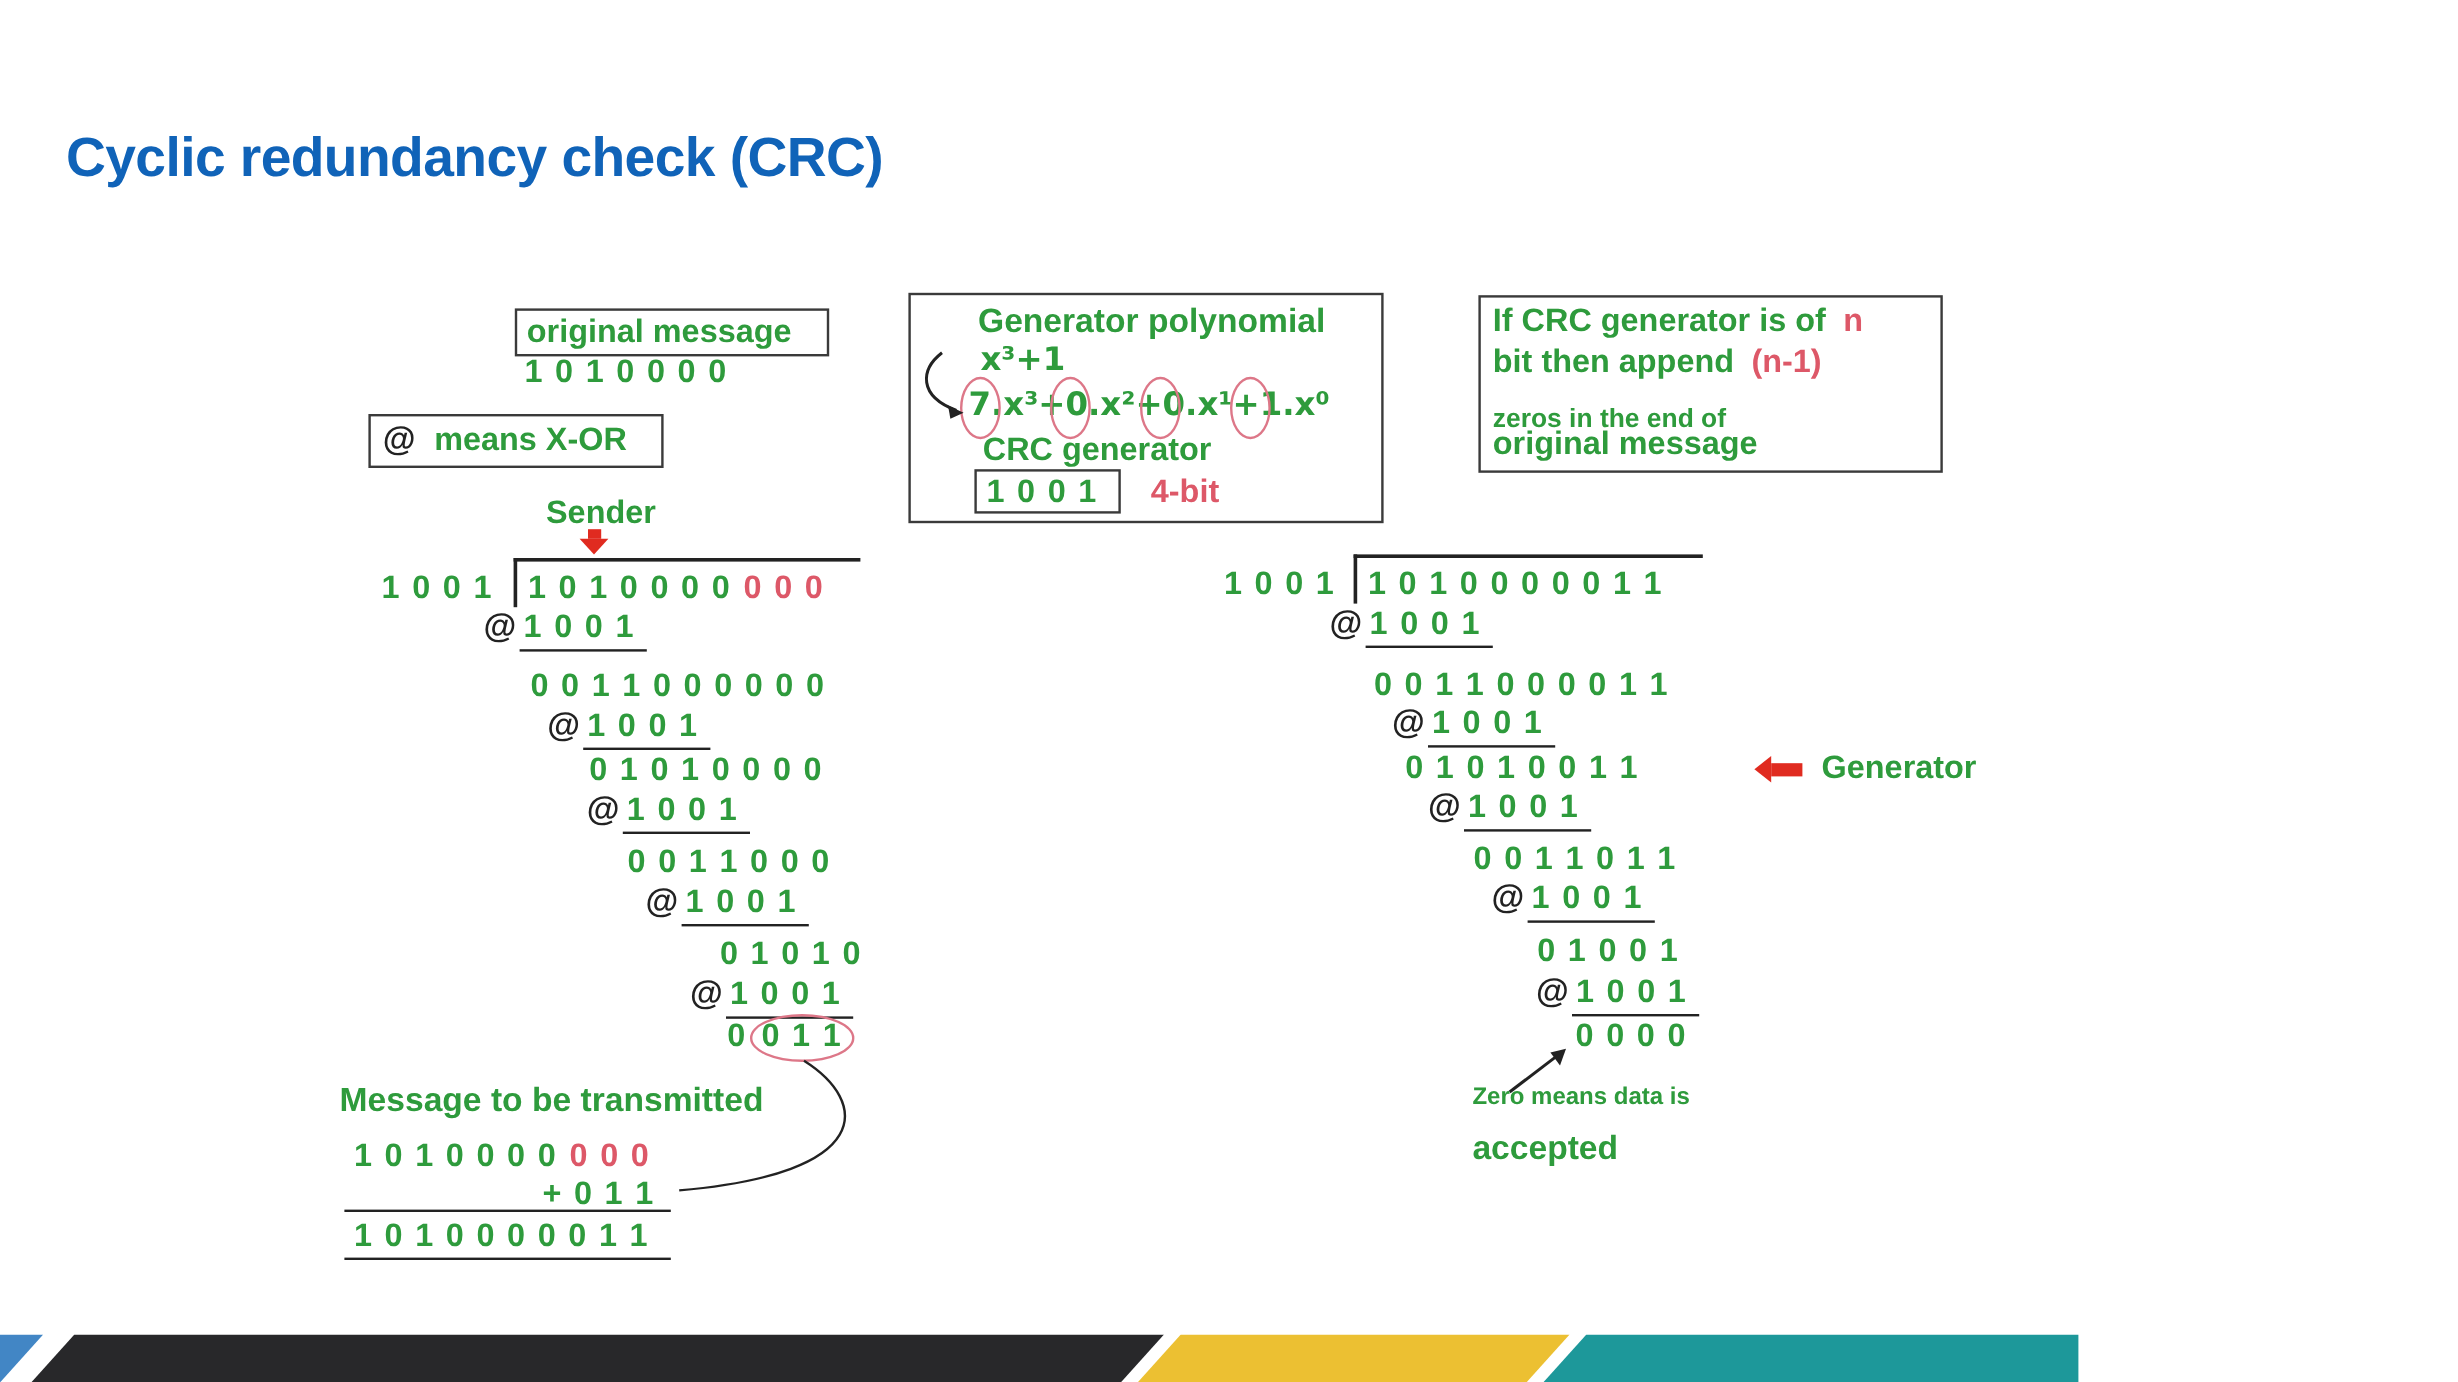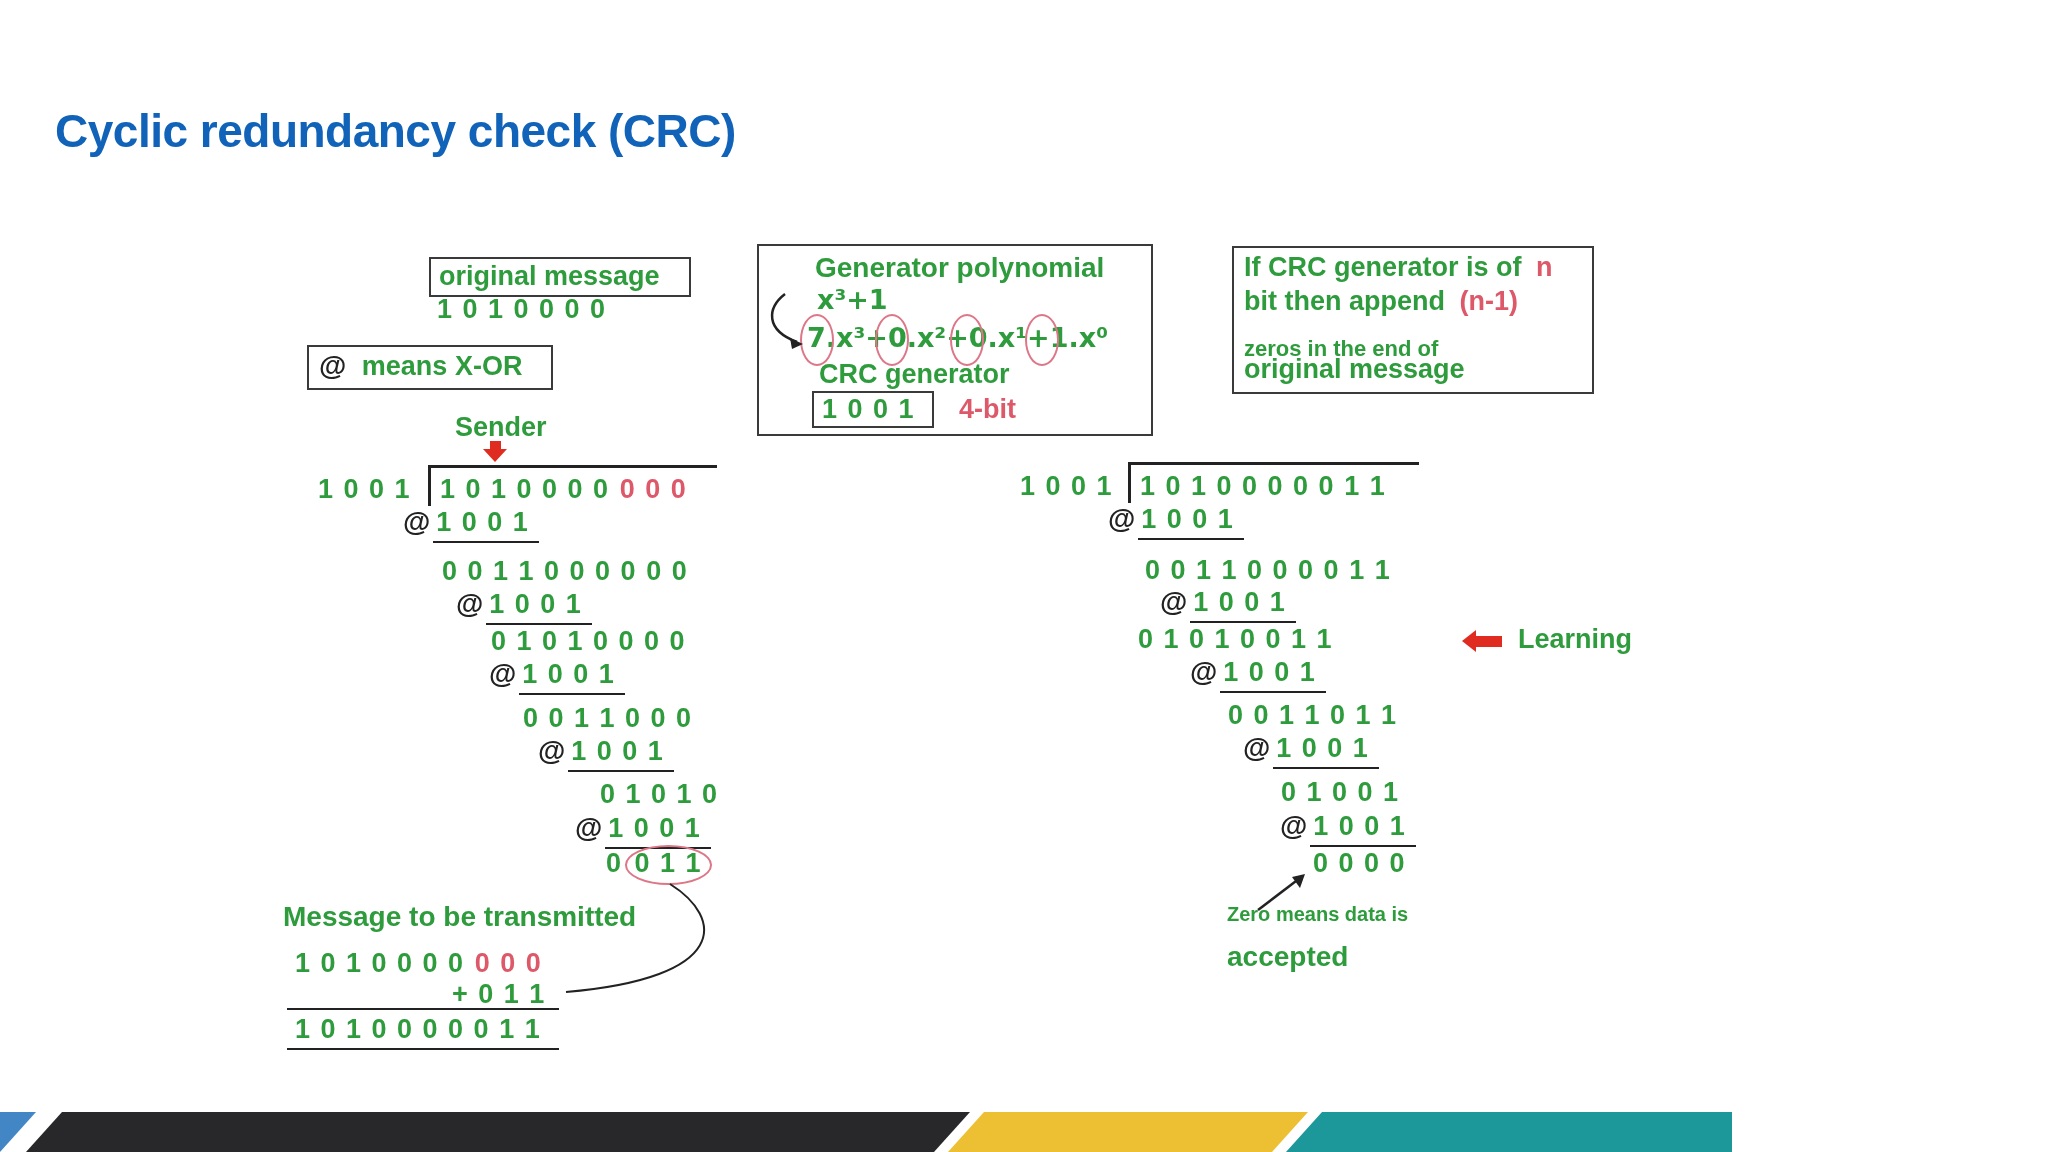--- a/index.html
+++ b/index.html
@@ -69,21 +69,21 @@
       <path d="M22 4 C 4 18, 2 40, 34 52" fill="none" stroke="#222" stroke-width="2.5"></path>
       <polygon points="40,54 27,48 29,59" fill="#222"></polygon>
     </svg>
     <span class="gen-inner green" style="left:60px;top:113px;font-size:27px;">CRC generator</span>
     <div class="box" style="left:53px;top:145px;width:118px;height:33px;border-width:2.5px;">
       <span class="t bits" style="left:8px;top:1px;">1 0 0 1</span>
     </div>
     <span class="gen-inner pink" style="left:200px;top:148px;font-size:27px;">4-bit</span>
   </div>
 
-  <div class="box" style="left:1232px;top:246px;width:358px;height:144px;">
+  <div class="box" style="left:1232px;top:246px;width:358px;height:144px;padding-left:25px;">
     <span class="t green" style="left:10px;top:4px;font-size:27px;">
       <span>If CRC generator is of</span>
       <span class="pink" style="margin-left:7px;">n</span>
     </span>
     <span class="t green" style="left:10px;top:38px;font-size:27px;">
       <span>bit then append</span>
       <span class="pink" style="margin-left:7px;">(n-1)</span>
     </span>
     <span class="t green" style="left:10px;top:88px;font-size:22px;">zeros in the end of</span>
     <span class="t green" style="left:10px;top:106px;font-size:27px;">original message</span>
@@ -140,27 +140,27 @@
   <span class="t bits" style="left:1140px;top:471px;">1 0 1 0 0 0 0 0 1 1</span>
 
   <div class="xor-row" style="left:1108px;top:503px;">
     <span class="at">@</span><span class="bits xor-digits">1 0 0 1</span>
   </div>
   <span class="t bits" style="left:1145px;top:555px;">0 0 1 1 0 0 0 0 1 1</span>
 
   <div class="xor-row" style="left:1160px;top:586px;">
     <span class="at">@</span><span class="bits xor-digits">1 0 0 1</span>
   </div>
-  <span class="t bits" style="left:1138px;top:624px;">0 1 0 1 0 0 1 1</span>
+  <span class="t bits" style="left:1171px;top:624px;">0 1 0 1 0 0 1 1</span>
 
   <div class="left-arrow" style="left:1462px;top:630px;">
     <div class="tri"></div>
       <div class="stem"></div>
   </div>
-  <span class="t green" style="left:1518px;top:624px;font-size:27px;">Learning</span>
+  <span class="t green" style="left:1518px;top:624px;font-size:27px;">Generator</span>
 
   <div class="xor-row" style="left:1190px;top:656px;">
     <span class="at">@</span><span class="bits xor-digits">1 0 0 1</span>
   </div>
   <span class="t bits" style="left:1228px;top:700px;">0 0 1 1 0 1 1</span>
 
   <div class="xor-row" style="left:1243px;top:732px;">
     <span class="at">@</span><span class="bits xor-digits">1 0 0 1</span>
   </div>
   <span class="t bits" style="left:1281px;top:777px;">0 1 0 0 1</span>

